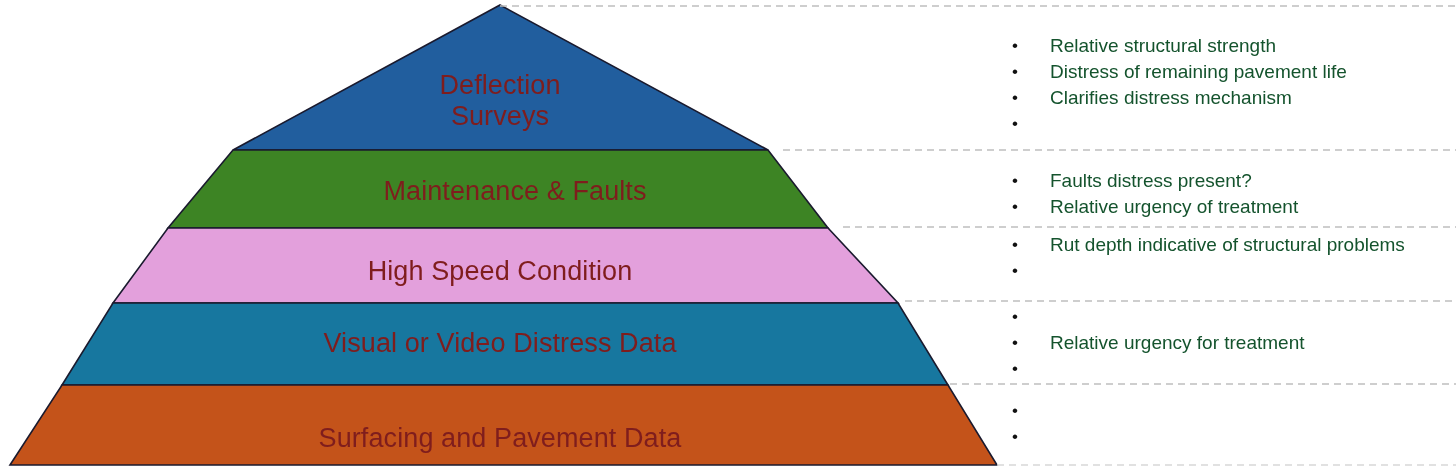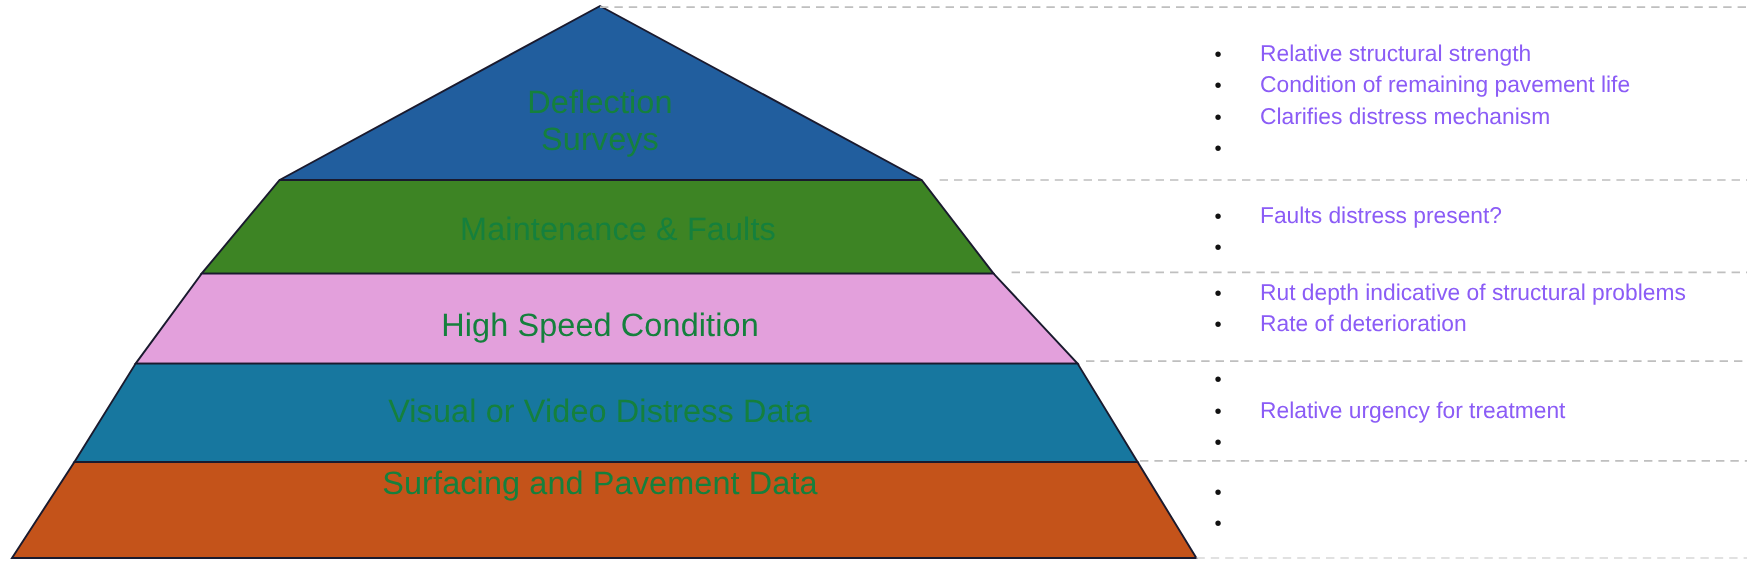--- a/index.html
+++ b/index.html
@@ -19,33 +19,33 @@
   }
   #pyramid-svg {
     position: absolute;
     left: 0;
     top: 0;
     width: 1456px;
     height: 472px;
   }
   .band-label {
     position: absolute;
-    color: #15803d;
+    color: #7f1d1d;
     font-size: 27px;
     line-height: 31px;
     text-align: center;
     white-space: pre-line;
     letter-spacing: 0.1px;
     pointer-events: none;
   }
   #label-deflection  { left: 300px; top: 70px;  width: 400px; }
   #label-maintenance { left: 265px; top: 176px; width: 500px; text-align: center; }
   #label-highspeed   { left: 230px; top: 256px; width: 540px; }
   #label-visual      { left: 160px; top: 328px; width: 680px; text-align: center; }
-  #label-surfacing   { left: 110px; top: 388px; width: 780px; }
+  #label-surfacing   { left: 110px; top: 423px; width: 780px; }
 
   .bullet-group {
     position: absolute;
     left: 1003px;
     width: 453px;
   }
   .bullet-row {
     display: flex;
     align-items: flex-start;
     height: 26px;
@@ -54,21 +54,21 @@
     width: 47px;
     flex: 0 0 47px;
     color: #111111;
     font-size: 17px;
     line-height: 26px;
     text-align: left;
     padding-left: 9px;
     box-sizing: border-box;
   }
   .bullet-text {
-    color: #8b5cf6;
+    color: #14532d;
     font-size: 19px;
     line-height: 26px;
     white-space: nowrap;
   }
   #group-0 { top: 33px; }
   #group-1 { top: 168px; }
   #group-2 { top: 232px; }
   #group-3 { top: 304px; }
   #group-4 { top: 398px; }
 </style>
@@ -104,49 +104,49 @@
   <div class="band-label" id="label-visual">Visual or Video Distress Data</div>
   <div class="band-label" id="label-surfacing">Surfacing and Pavement Data</div>
 
   <div class="bullet-group" id="group-0">
     <div class="bullet-row">
       <span class="bullet-dot">•</span>
       <span class="bullet-text">Relative structural strength</span>
     </div>
     <div class="bullet-row">
       <span class="bullet-dot">•</span>
-      <span class="bullet-text">Condition of remaining pavement life</span>
+      <span class="bullet-text">Distress of remaining pavement life</span>
     </div>
     <div class="bullet-row">
       <span class="bullet-dot">•</span>
       <span class="bullet-text">Clarifies distress mechanism</span>
     </div>
     <div class="bullet-row">
       <span class="bullet-dot">•</span>
     </div>
   </div>
 
   <div class="bullet-group" id="group-1">
     <div class="bullet-row">
       <span class="bullet-dot">•</span>
       <span class="bullet-text">Faults distress present?</span>
     </div>
     <div class="bullet-row">
       <span class="bullet-dot">•</span>
+      <span class="bullet-text">Relative urgency of treatment</span>
     </div>
   </div>
 
   <div class="bullet-group" id="group-2">
     <div class="bullet-row">
       <span class="bullet-dot">•</span>
       <span class="bullet-text">Rut depth indicative of structural problems</span>
     </div>
     <div class="bullet-row">
       <span class="bullet-dot">•</span>
-      <span class="bullet-text">Rate of deterioration</span>
     </div>
   </div>
 
   <div class="bullet-group" id="group-3">
     <div class="bullet-row">
       <span class="bullet-dot">•</span>
     </div>
     <div class="bullet-row">
       <span class="bullet-dot">•</span>
       <span class="bullet-text">Relative urgency for treatment</span>

